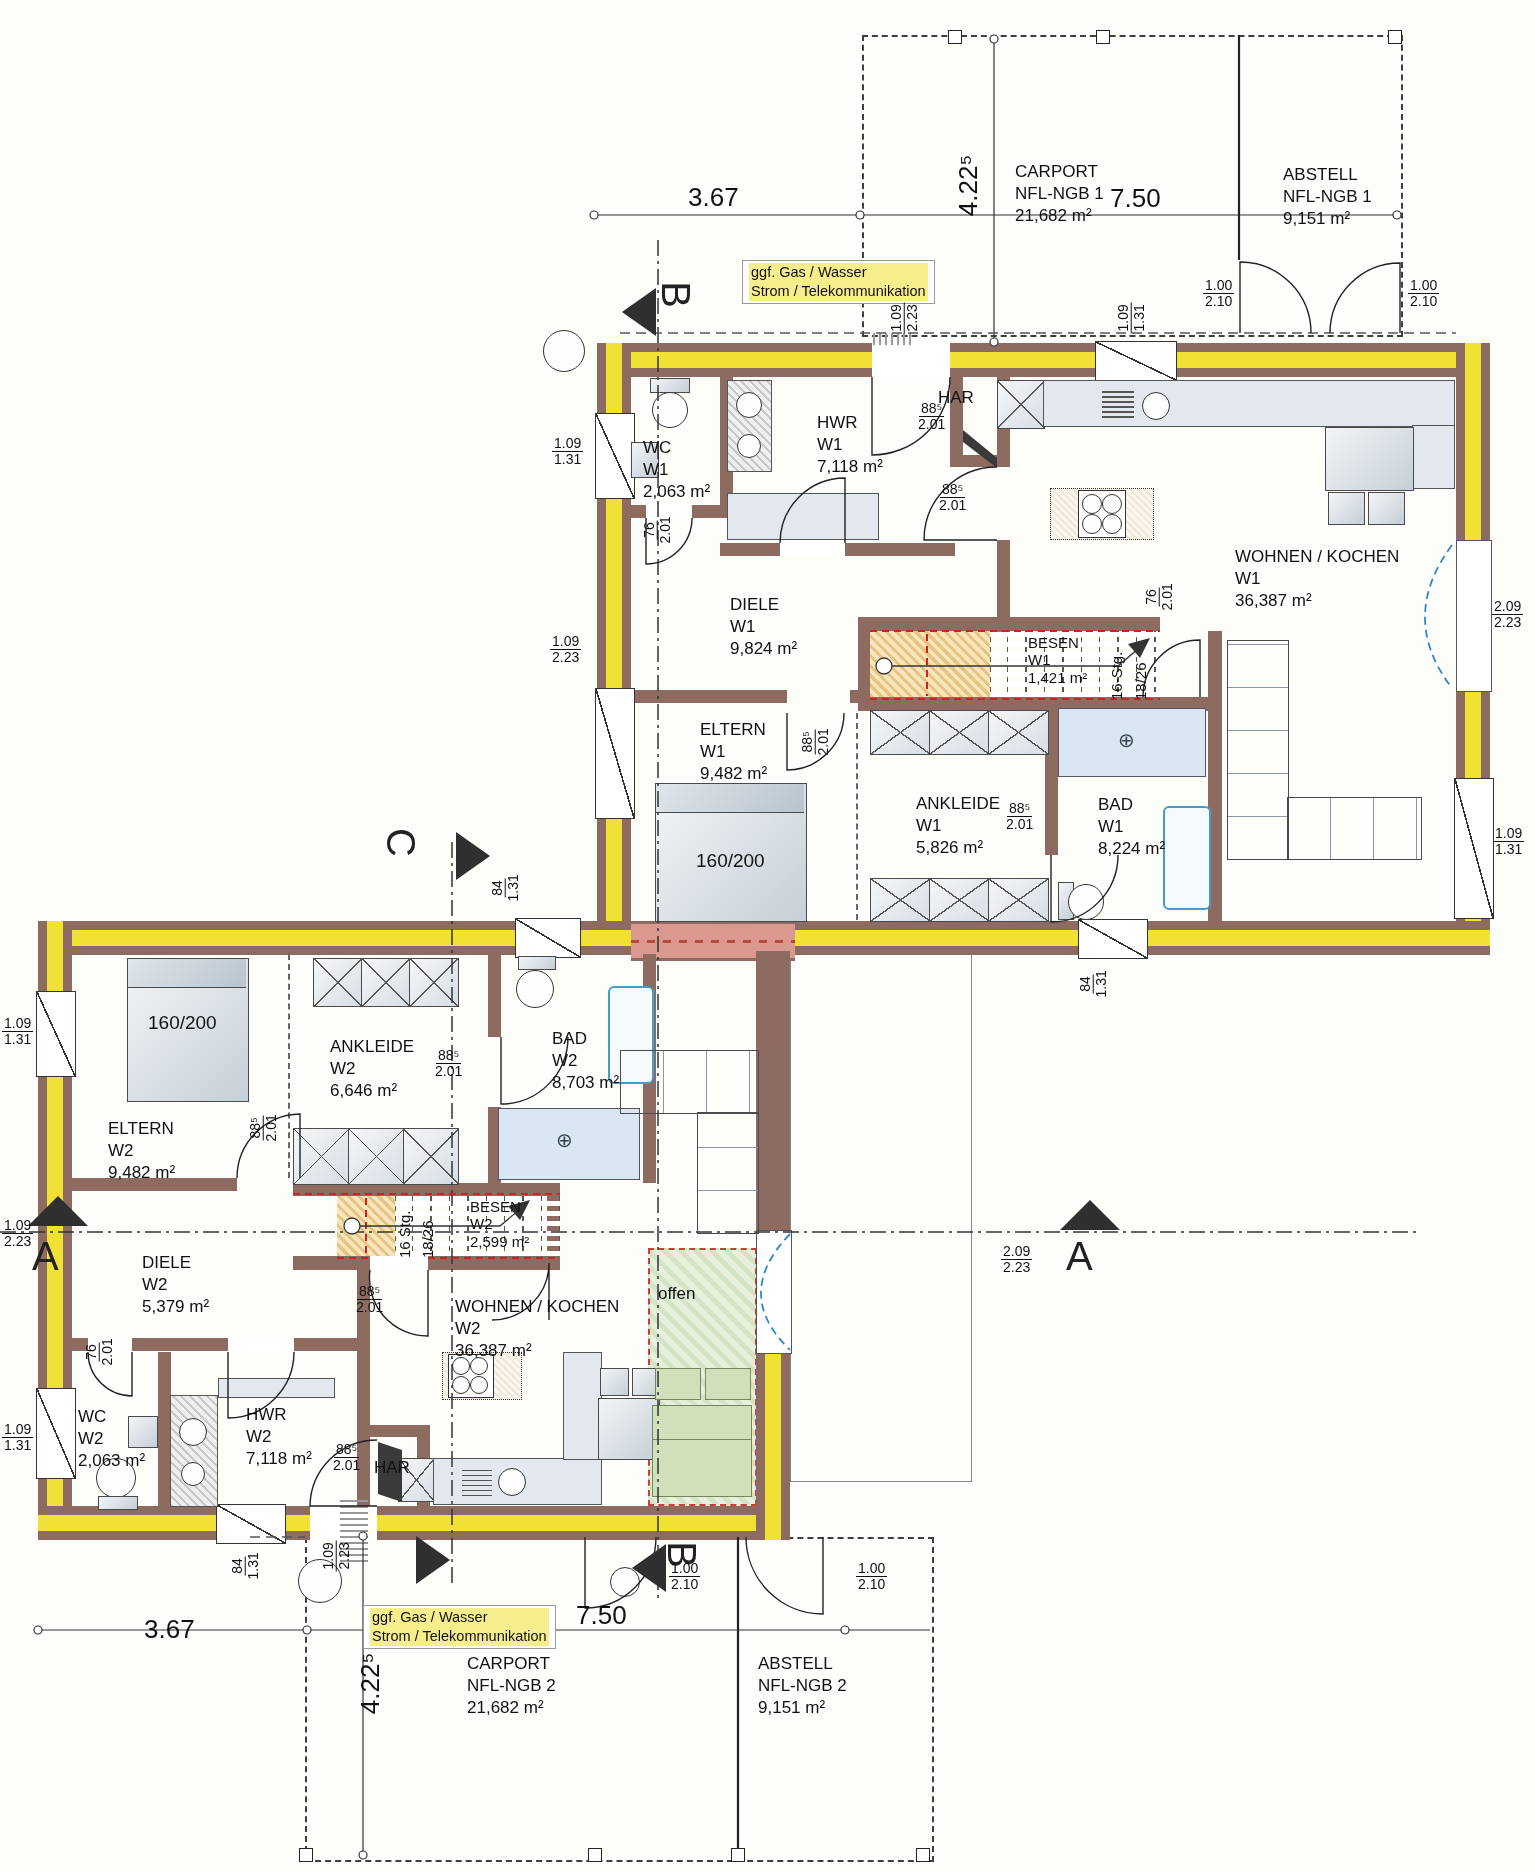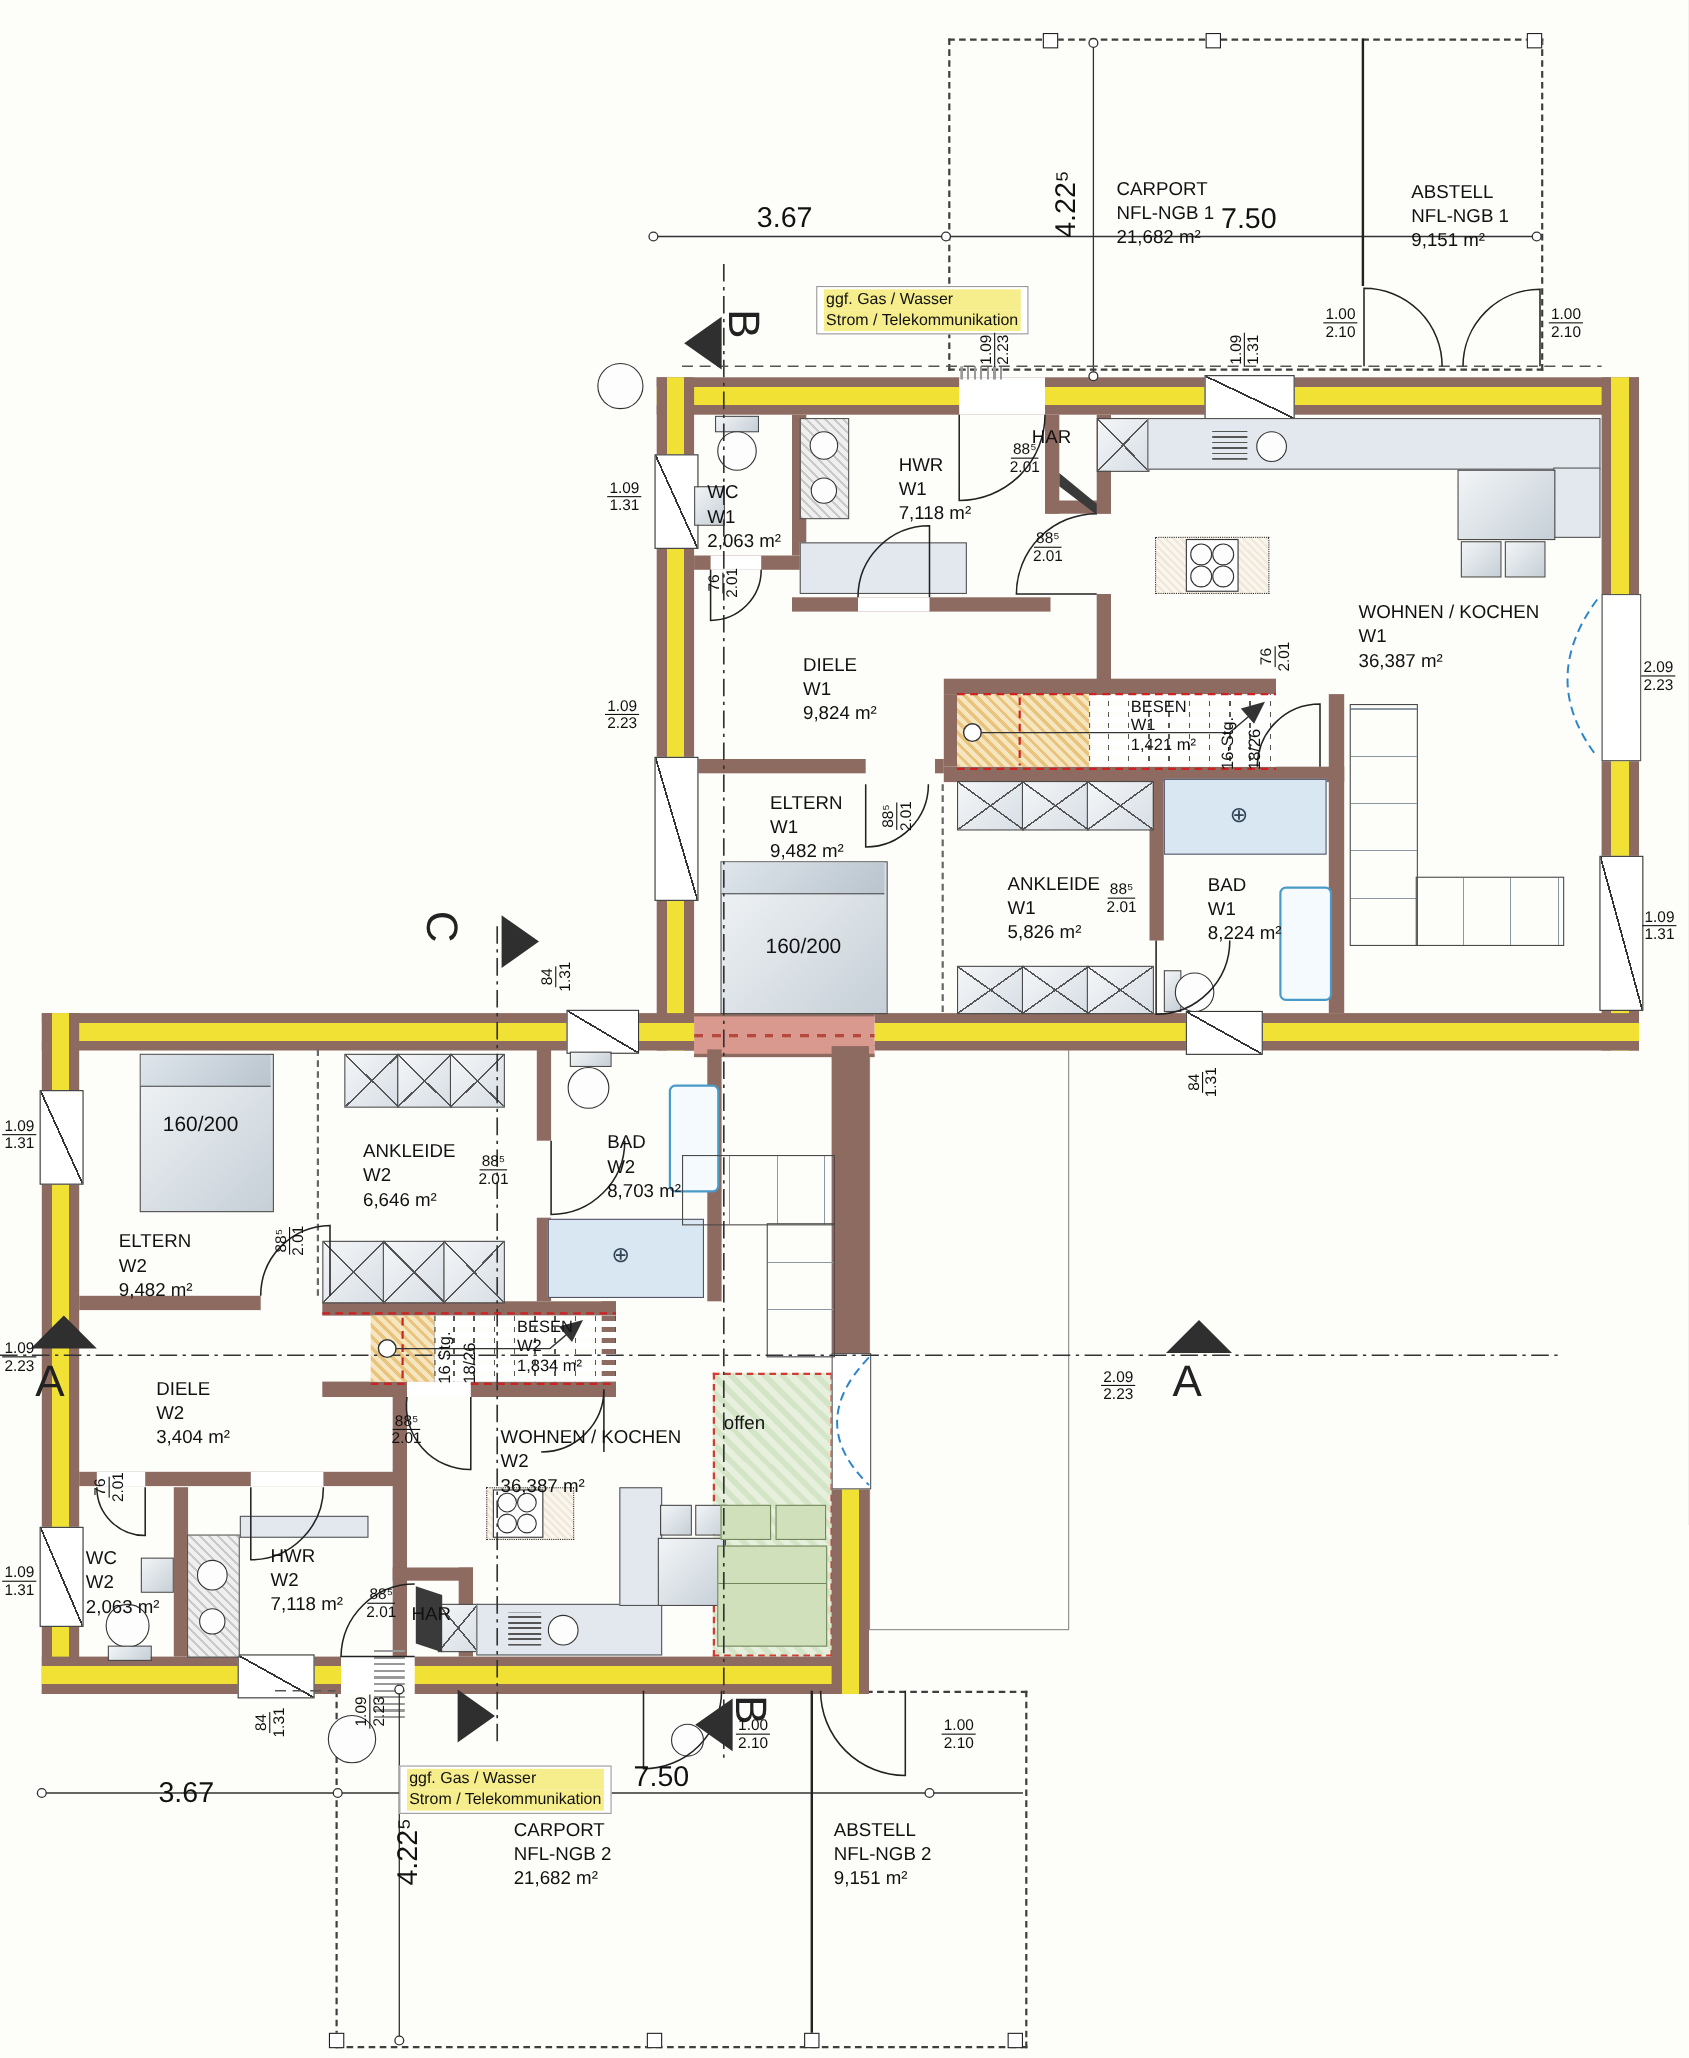--- a/index.html
+++ b/index.html
@@ -365,26 +365,26 @@
     <span>6,646 m²</span>
   </div>
   <div class="abs rl" style="left:552px;top:1028px;">
     <span>BAD</span>
     <span>W2</span>
     <span>8,703 m²</span>
   </div>
   <div class="abs rl" style="left:142px;top:1252px;">
     <span>DIELE</span>
     <span>W2</span>
-    <span>3,404 m²</span>
+    <span>5,379 m²</span>
   </div>
   <div class="abs rl" style="left:470px;top:1198px;font-size:15px;line-height:1.15;">
     <span>BESEN</span>
     <span>W2</span>
-    <span>1,834 m²</span>
+    <span>2,599 m²</span>
   </div>
   <div class="abs vtx" style="left:396px;top:1198px;height:60px;">16 Stg.</div>
   <div class="abs vtx" style="left:419px;top:1198px;height:60px;">18/26</div>
   <div class="abs rl" style="left:455px;top:1296px;">
     <span>WOHNEN / KOCHEN</span>
     <span>W2</span>
     <span>36,387 m²</span>
   </div>
   <div class="abs rl" style="left:78px;top:1406px;">
     <span>WC</span>

